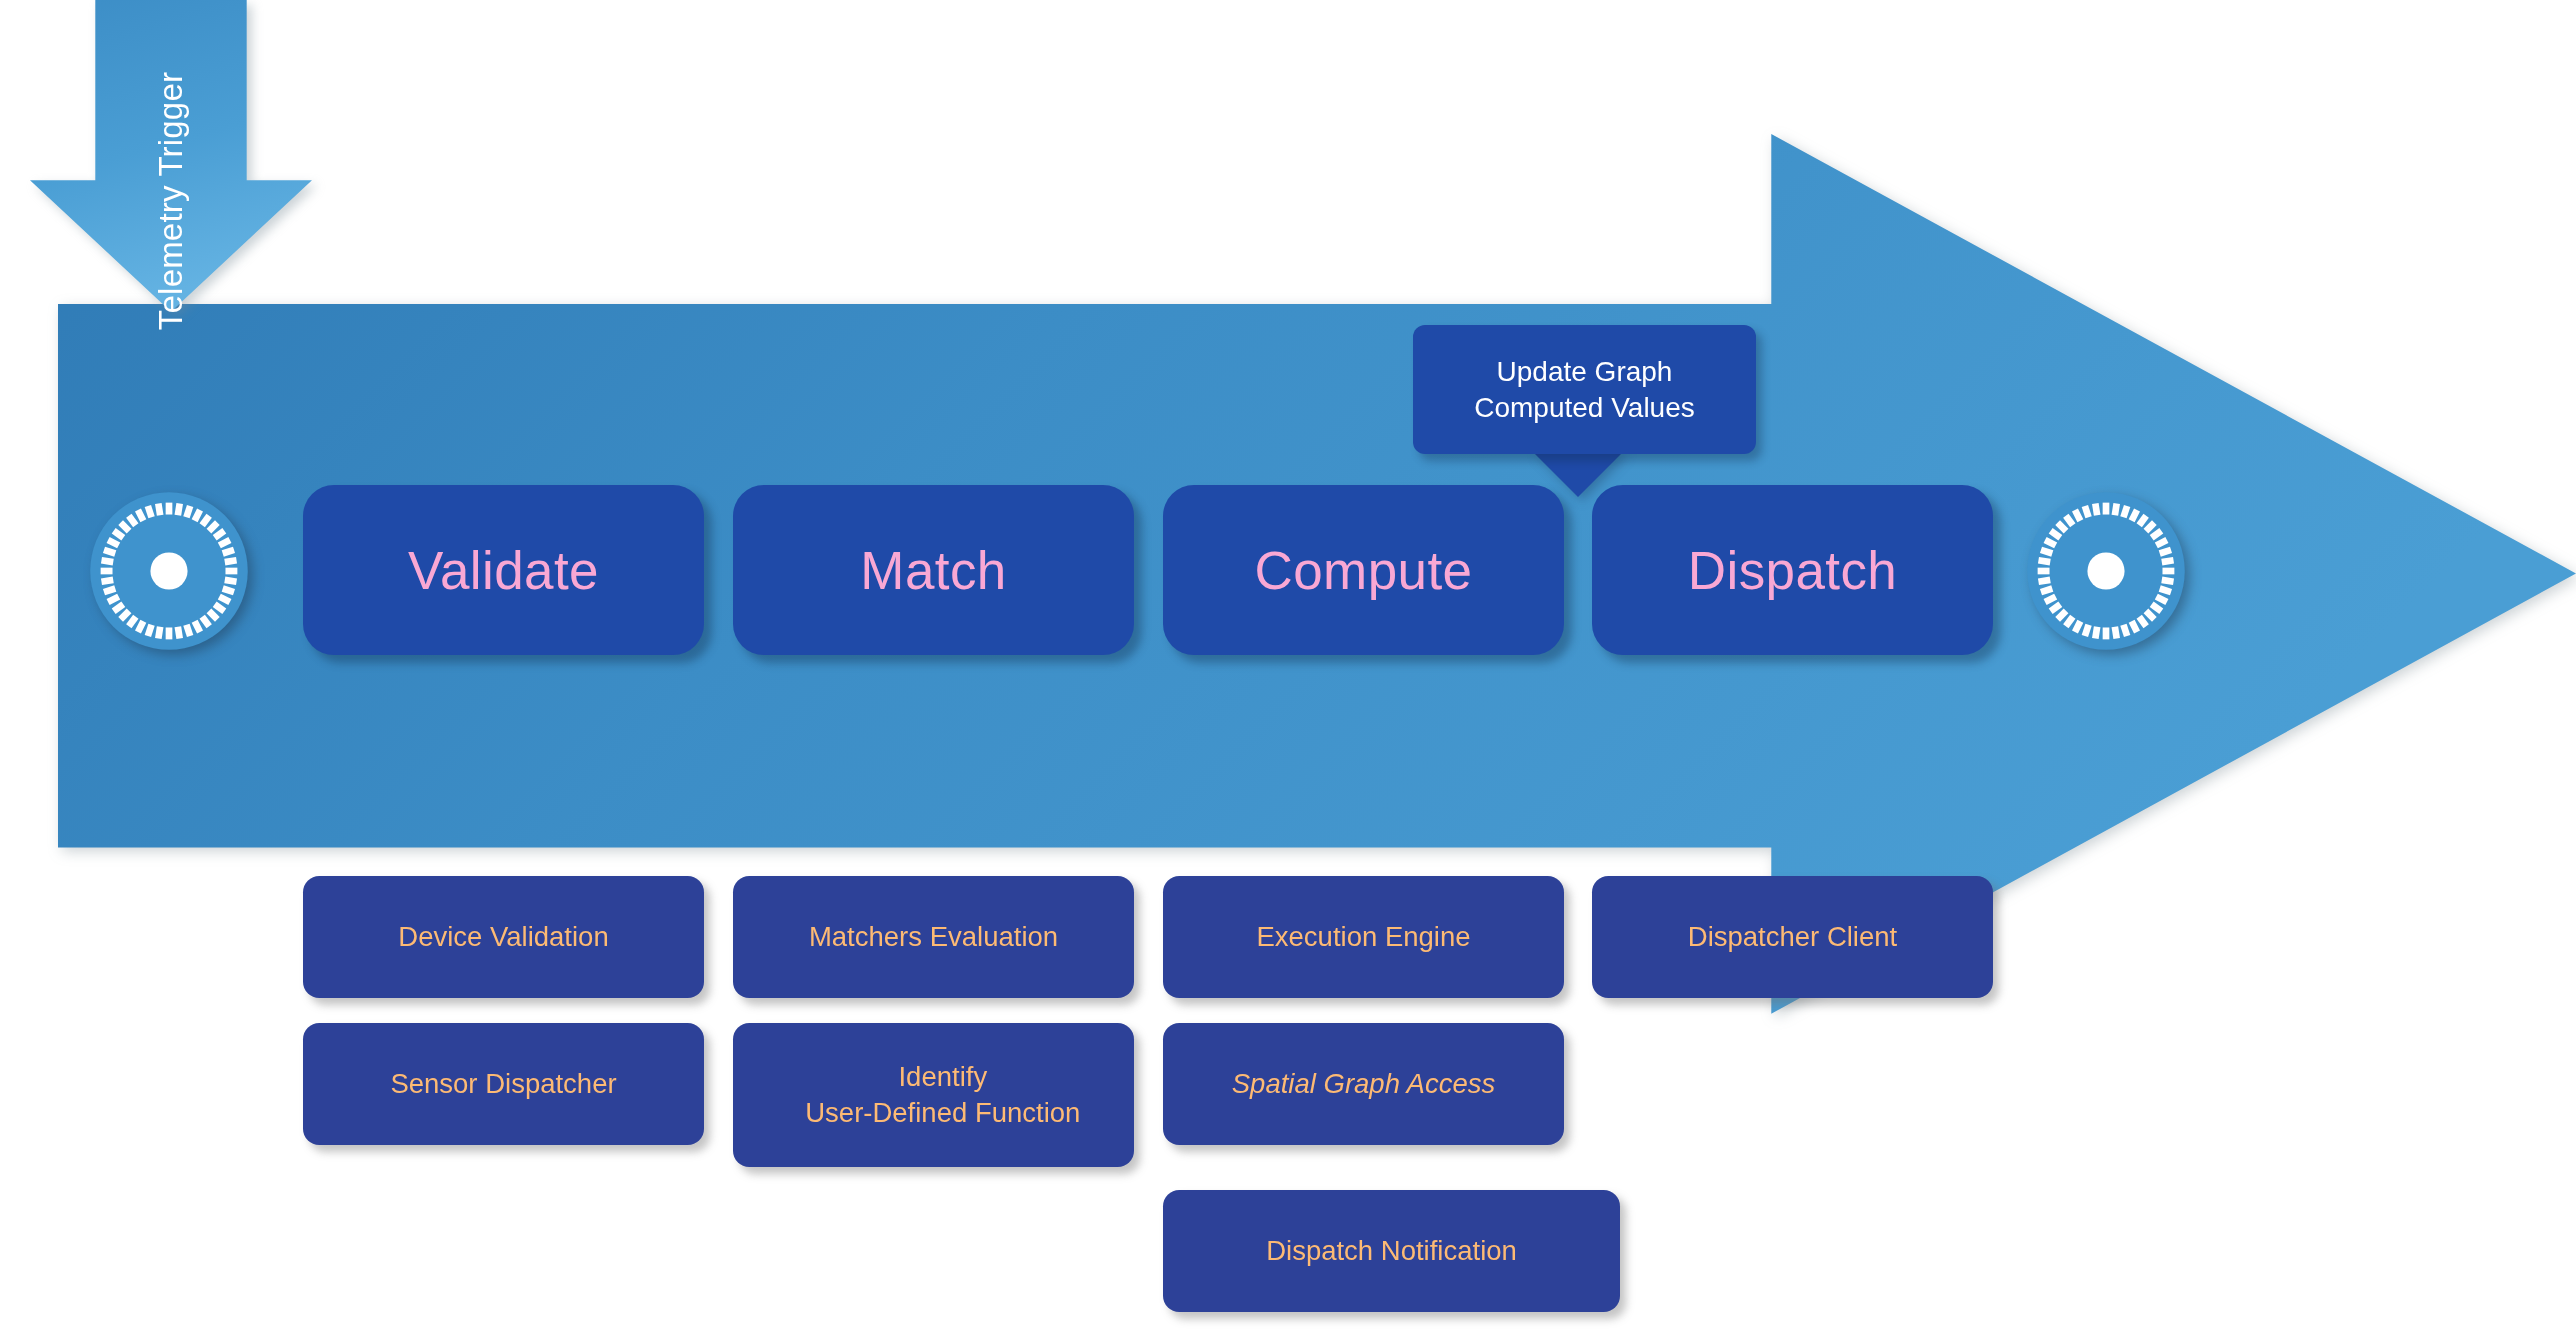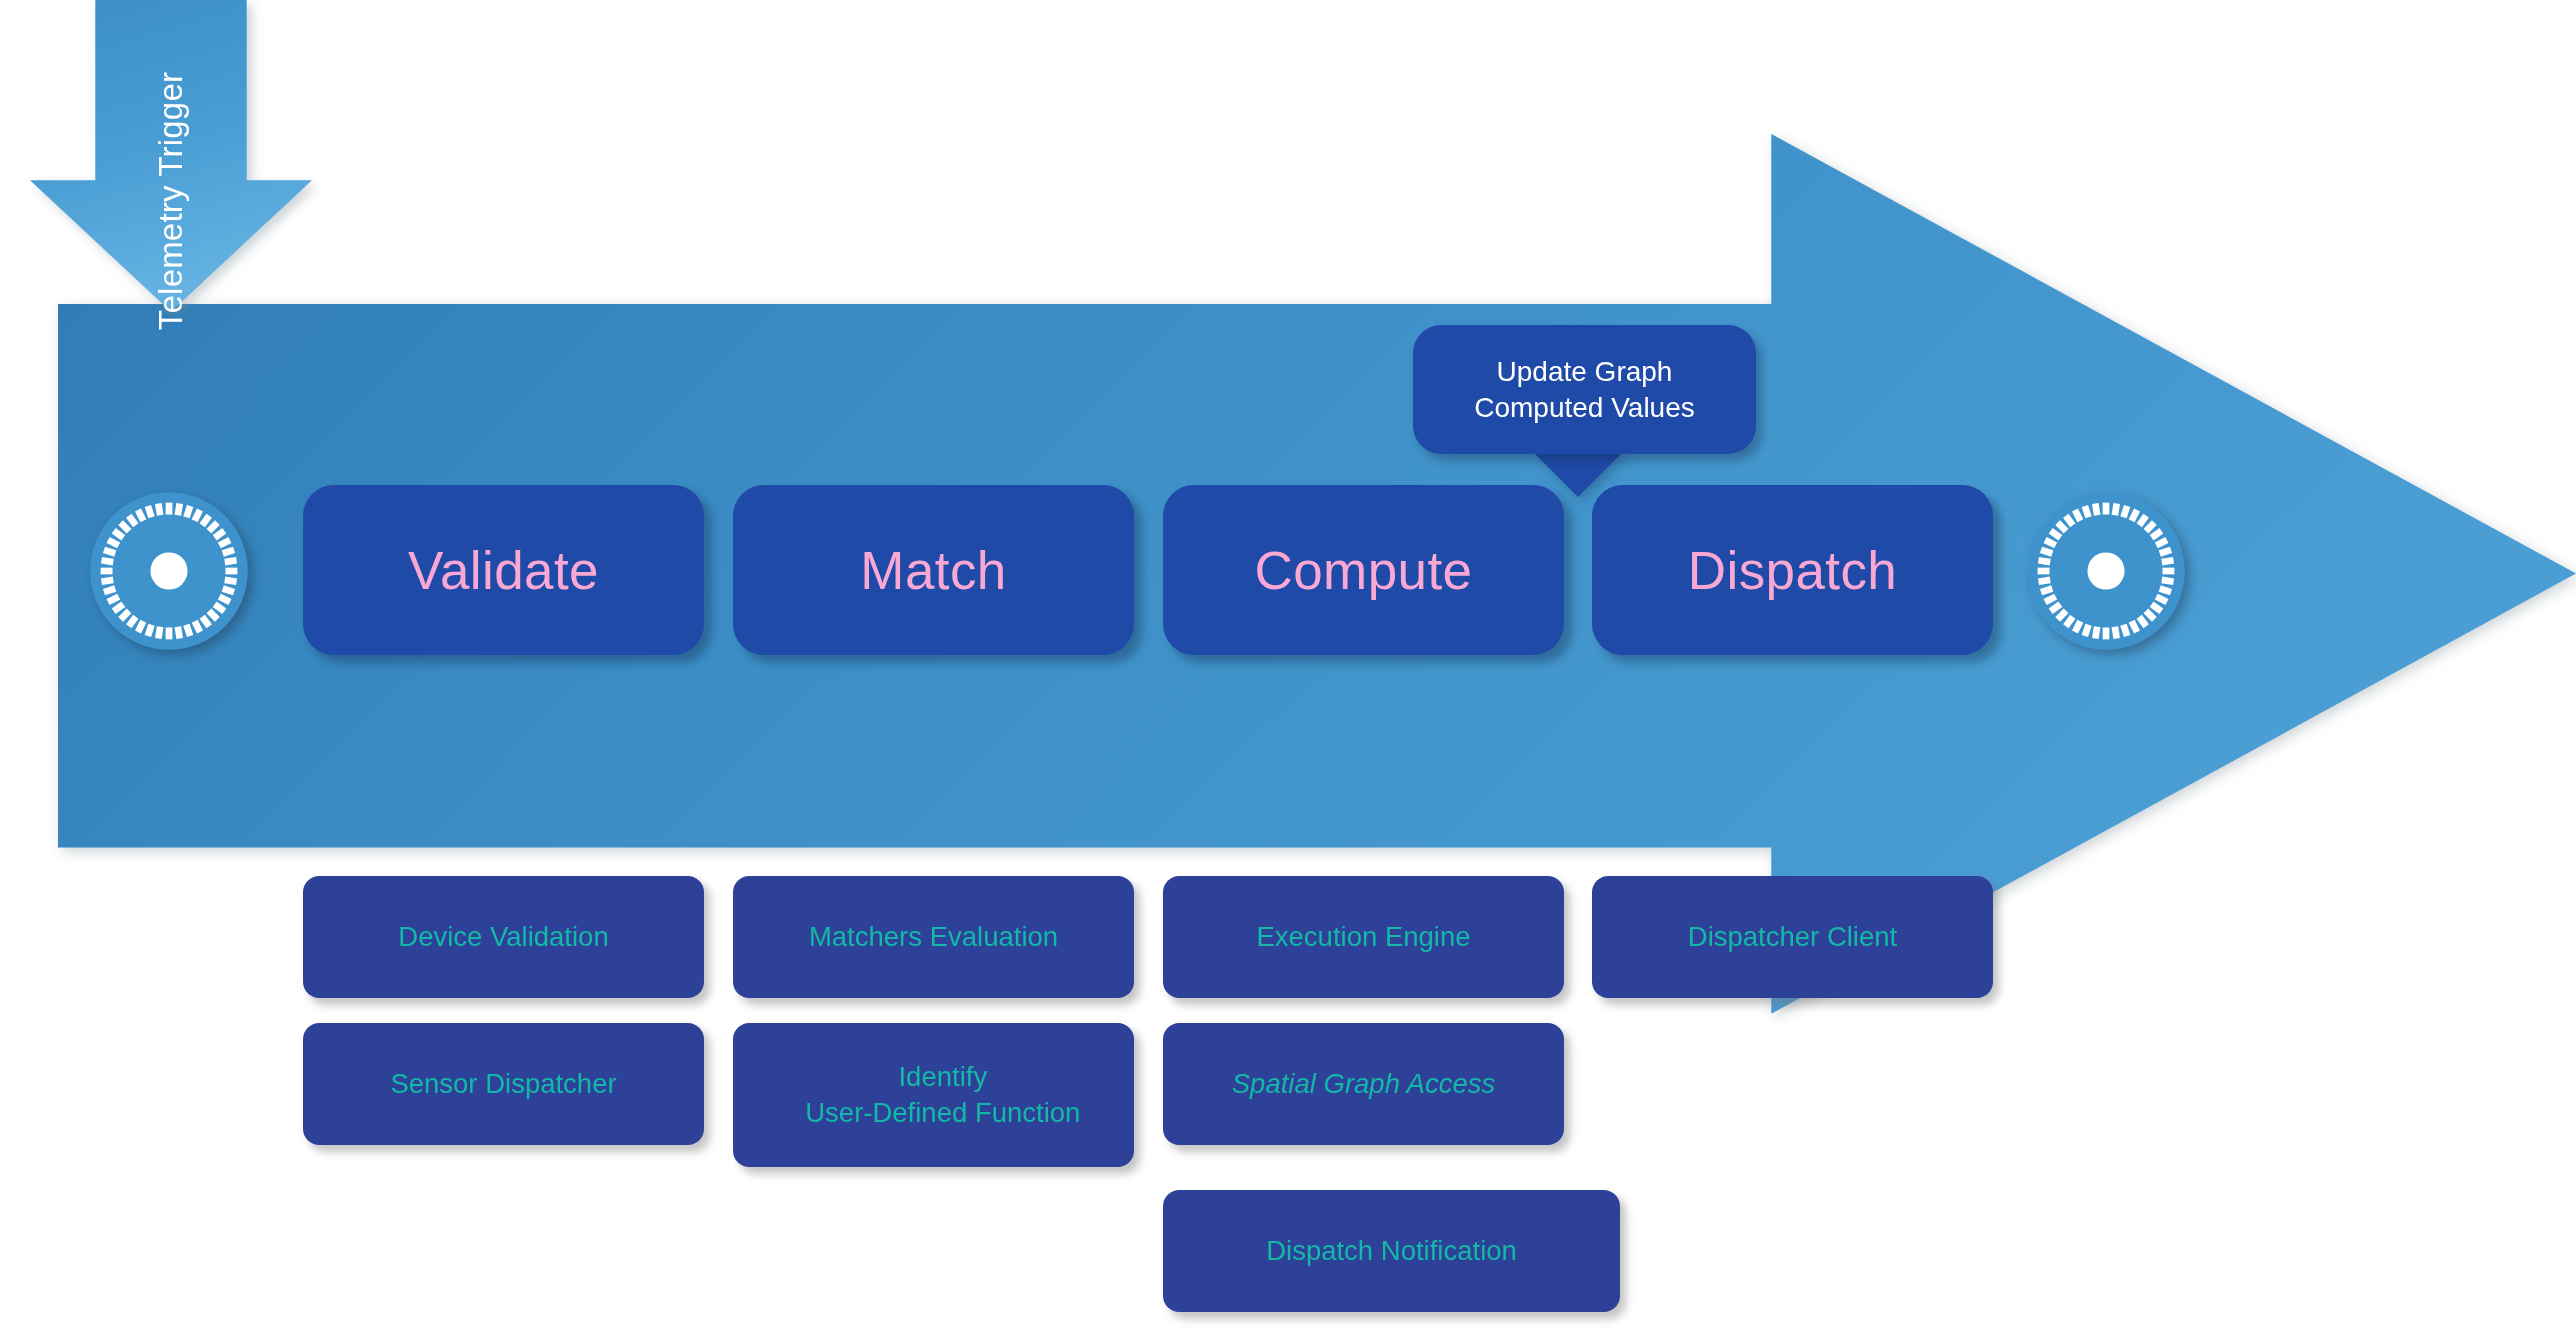--- a/index.html
+++ b/index.html
@@ -80,21 +80,21 @@
   }
 
   
   .callout {
     position: absolute;
     left: 1413px;
     top: 325px;
     width: 343px;
     height: 129px;
     background: #1f4aa8;
-    border-radius: 28px;
+    border-radius: 12px;
     display: flex;
     flex-direction: column;
     align-items: center;
     justify-content: center;
     color: #ffffff;
     font-size: 28px;
     line-height: 1.26;
     box-shadow: 6px 6.7px 8.2px rgba(15,40,70,0.32);
     text-align: center;
   }
@@ -111,21 +111,21 @@
   }
 
   
   .sub-box {
     position: absolute;
     background: #2d4198;
     border-radius: 16.3px;
     display: flex;
     align-items: center;
     justify-content: center;
-    color: #14b8a6;
+    color: #fdba74;
     font-size: 27.5px;
     line-height: 1.3;
     text-align: center;
     box-shadow: 6px 6.7px 8.2px rgba(110,110,110,0.40);
     padding: 0 7.4px;
   }
 </style>
 </head>
 <body>
 

